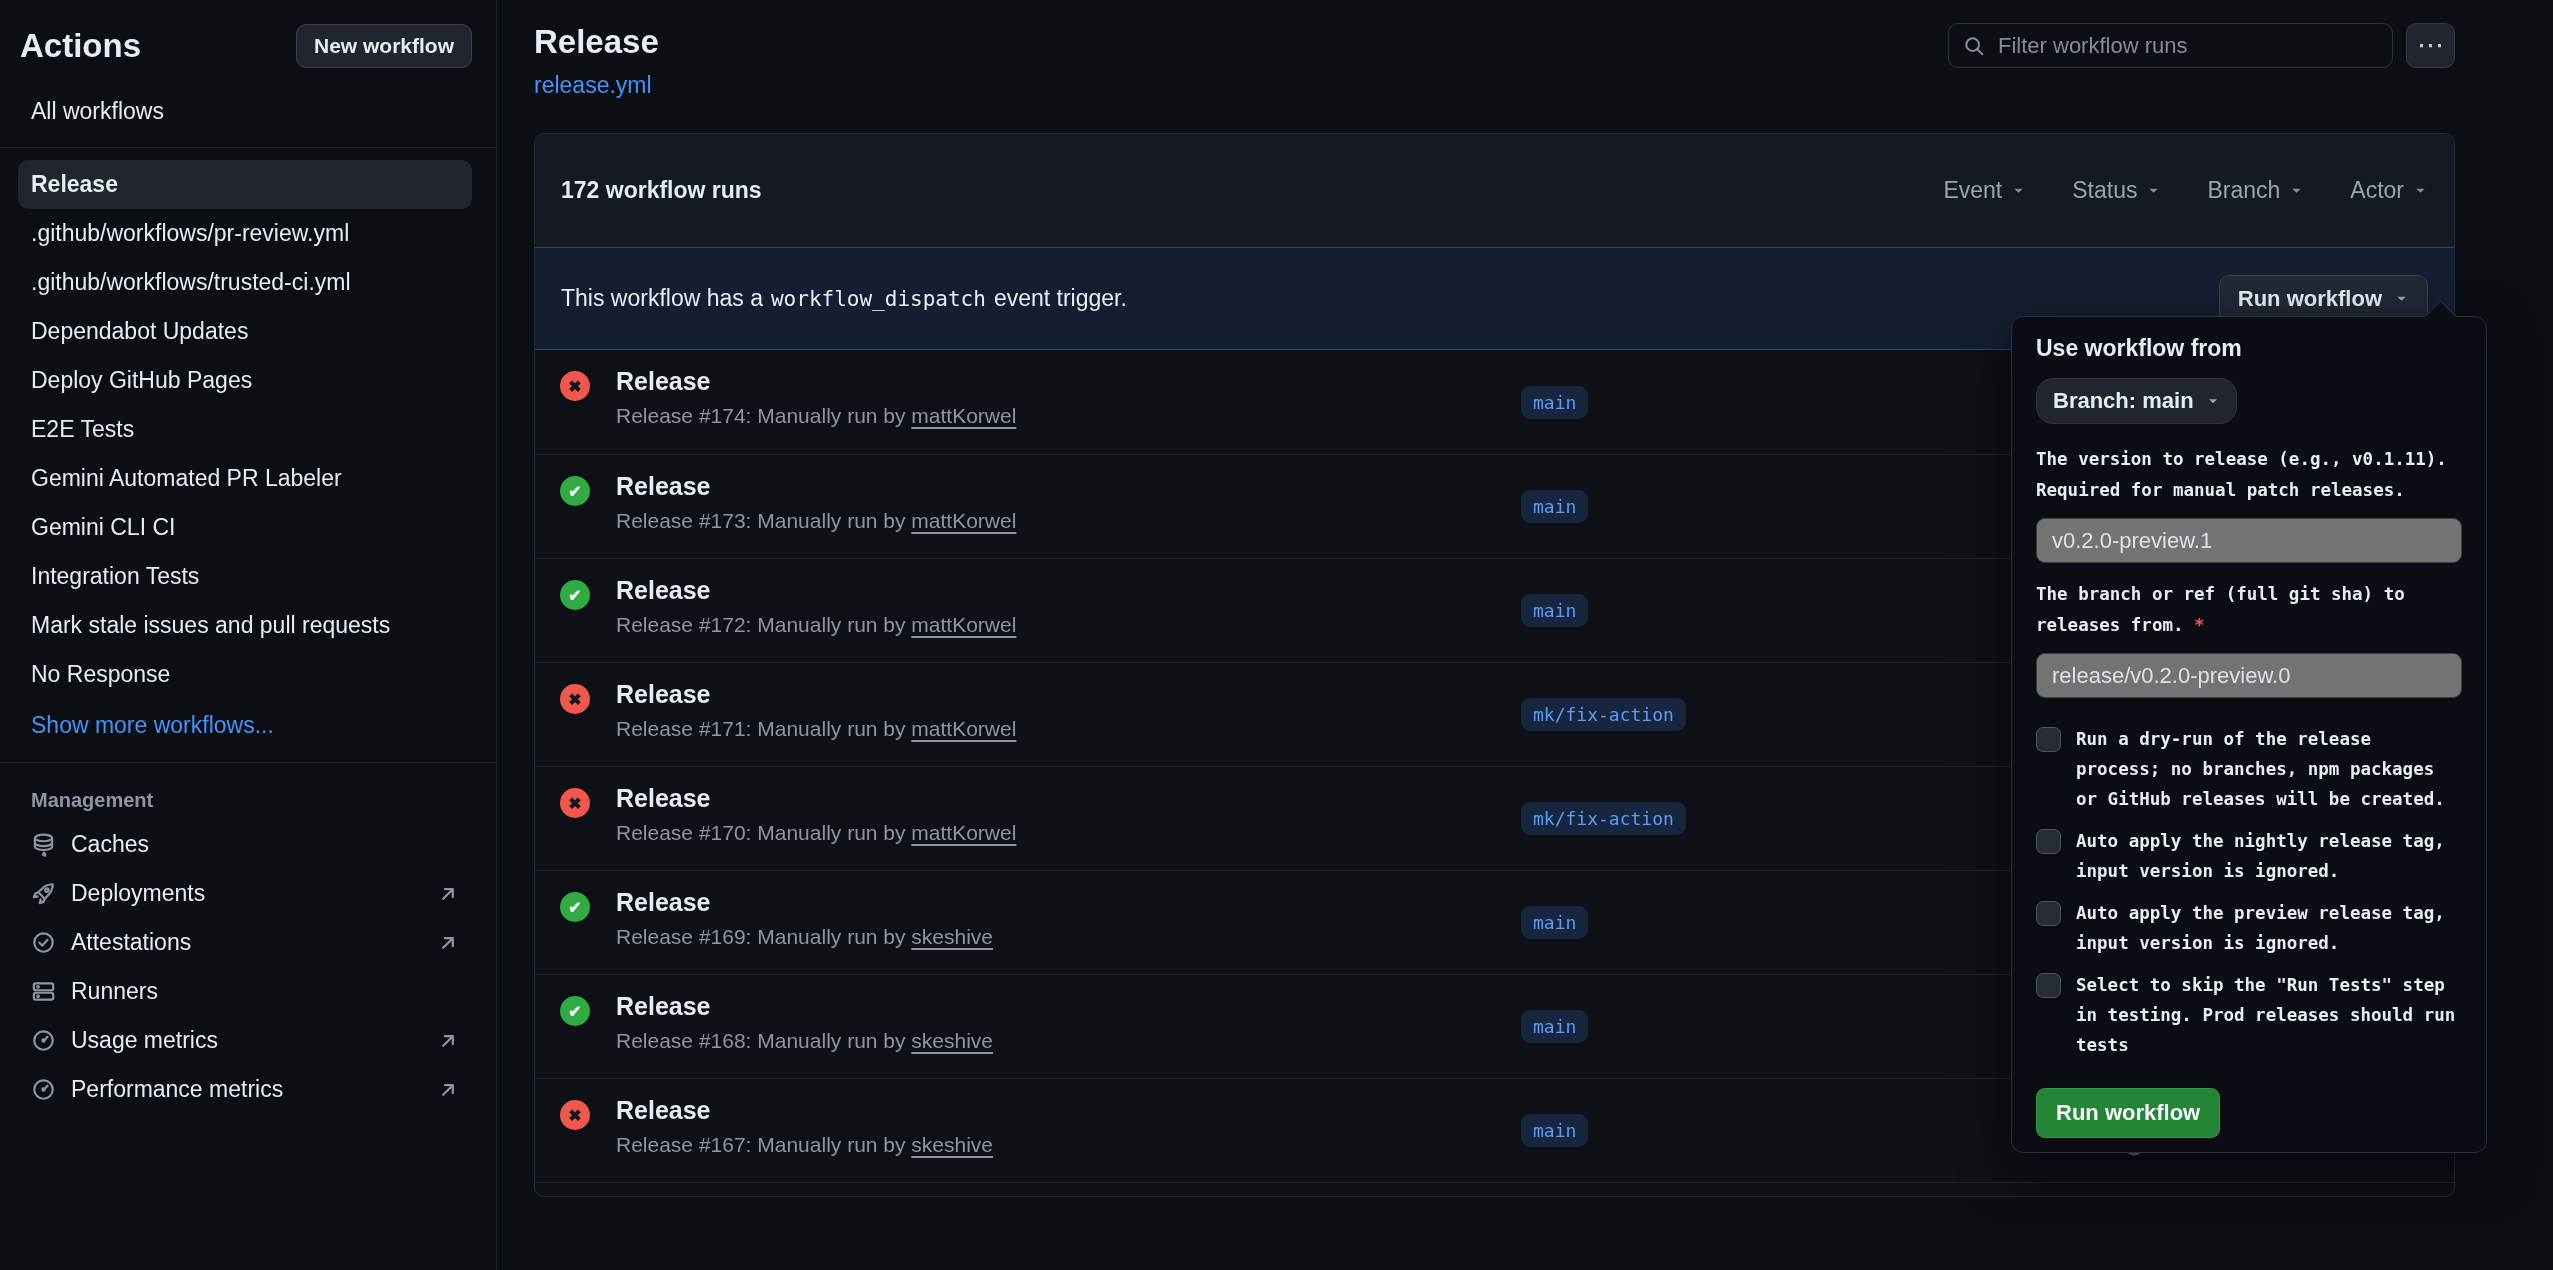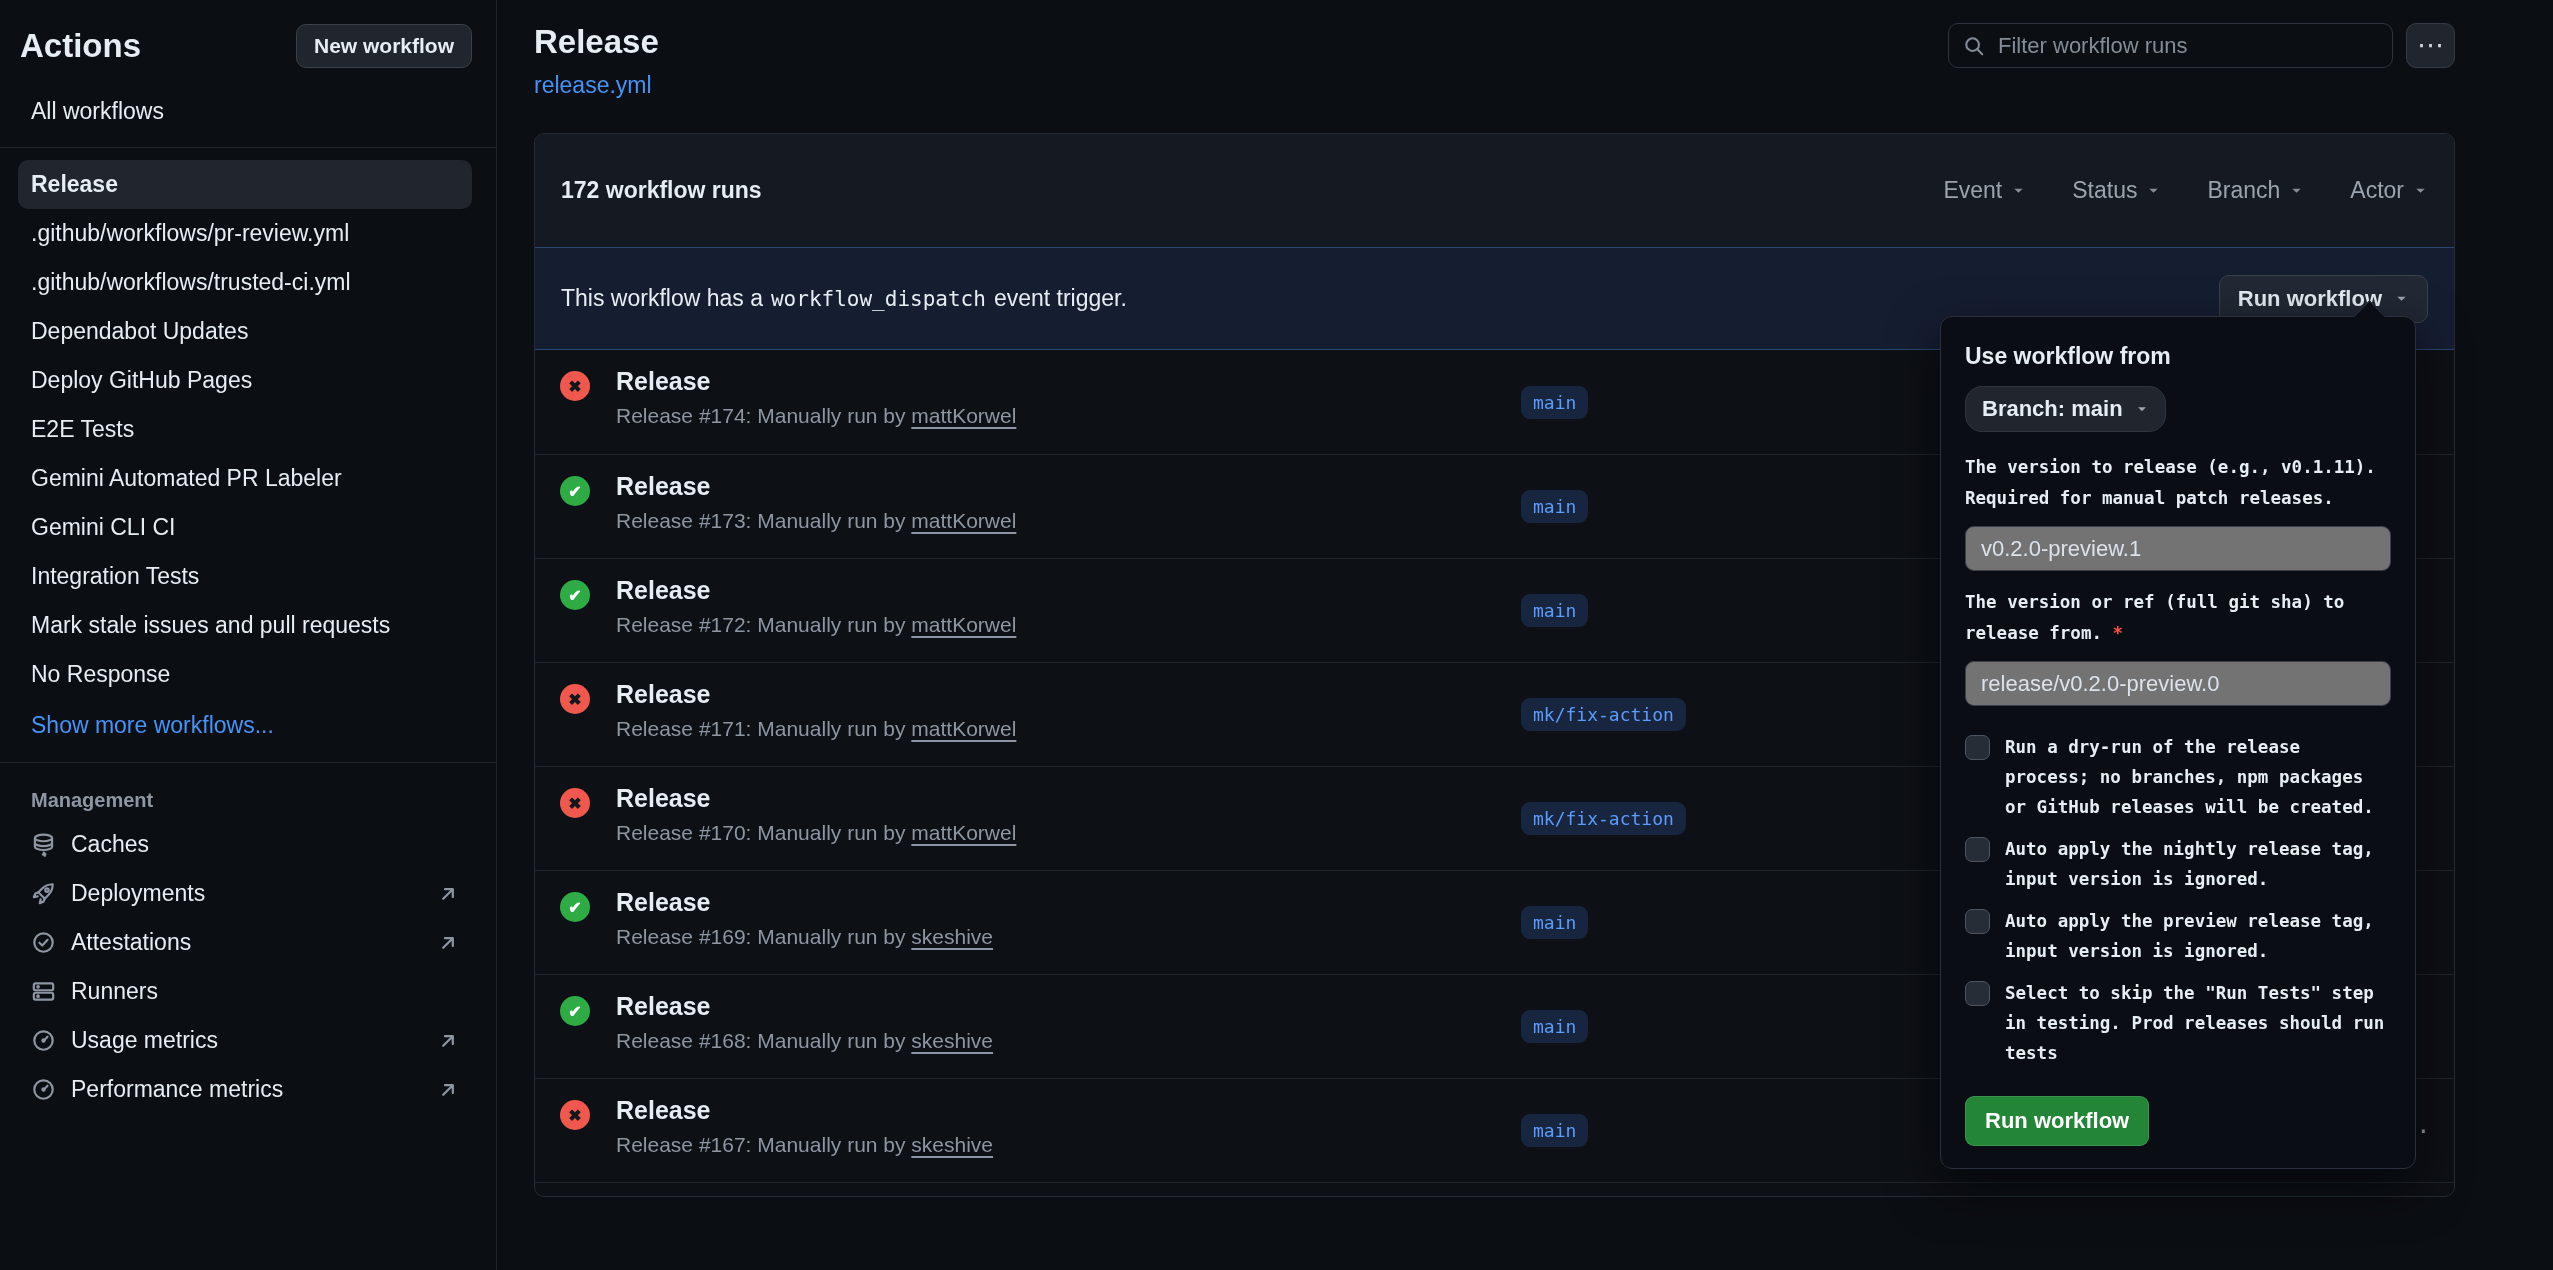--- a/index.html
+++ b/index.html
@@ -82,22 +82,22 @@
   .run-sub { color:#8d96a2; font-size:21px; line-height:28px; margin-top:5px; }
   .run-sub a { color:#8d96a2; text-decoration:underline; text-underline-offset:4px; cursor:pointer; }
   .branch-badge { display:inline-block; font-family:"DejaVu Sans Mono", monospace; font-size:18px;
     color:#5b9df9; background:#18253f; padding:6px 12px; border-radius:9px; cursor:pointer; }
   .run-meta { color:#8d96a2; font-size:21px; display:flex; flex-direction:column; gap:6px; }
   .meta-line { display:flex; align-items:center; gap:9px; }
   .meta-line .icon { color:#8d96a2; }
   .row-kebab { justify-self:end; color:#9ba4ae; font-size:28px; cursor:pointer; }
 
   
-  .popup { position:absolute; left:1443px; top:316px; width:476px; z-index:10;
-    background:#0a0e14; border:1px solid #2a313c; border-radius:12px; padding:22px 24px;
+  .popup { position:absolute; left:1514px; top:316px; width:476px; z-index:10;
+    background:#0a0e14; border:1px solid #2a313c; border-radius:12px; padding:14px 24px;
     box-shadow:0 18px 50px rgba(1,4,9,0.7); }
   .popup::before { content:""; position:absolute; top:-12px; right:34px; width:22px; height:22px;
     background:#0a0e14; transform:rotate(45deg); border-left:1px solid #2a313c; border-top:1px solid #2a313c; }
   .popup h3 { font-size:23px; font-weight:bold; margin:4px 0 16px; }
   .branch-btn { display:inline-flex; align-items:center; gap:12px; background:#21262e;
     border:1px solid #30363f; color:#e6edf3; font-size:22px; font-weight:600;
     border-radius:17px; padding:9px 16px; margin-bottom:18px; cursor:pointer; font-family:inherit; }
   .branch-btn .icon { color:#9ba4ae; }
   .mono-desc { font-family:"DejaVu Sans Mono", monospace; font-weight:bold;
     font-size:17.5px; line-height:31px; margin:2px 0 10px; }
@@ -402,21 +402,21 @@
       <span>Branch: main</span>
       <span class="icon">
         <svg viewBox="0 0 16 16" width="14" height="14">
             <path d="M3.5 6l4.5 4.5L12.5 6z" fill="currentColor"></path>
           </svg>
       </span>
     </button>
     <div class="mono-desc">The version to release (e.g., v0.1.11). Required for manual patch releases.</div>
     <input type="text" value="v0.2.0-preview.1" style="">
     <div class="mono-desc">
-      <span>The version or ref (full git sha) to release from.</span>
+      <span>The branch or ref (full git sha) to releases from.</span>
       <span class="req">*</span>
     </div>
     <input type="text" value="release/v0.2.0-preview.0" style="">
     <div id="popup-checks">
         <div class="checkrow">
           <span class="checkbox"></span>
           <span class="check-label">Run a dry-run of the release process; no branches, npm packages or GitHub releases will be created.</span>
         </div>
         <div class="checkrow">
           <span class="checkbox"></span>

